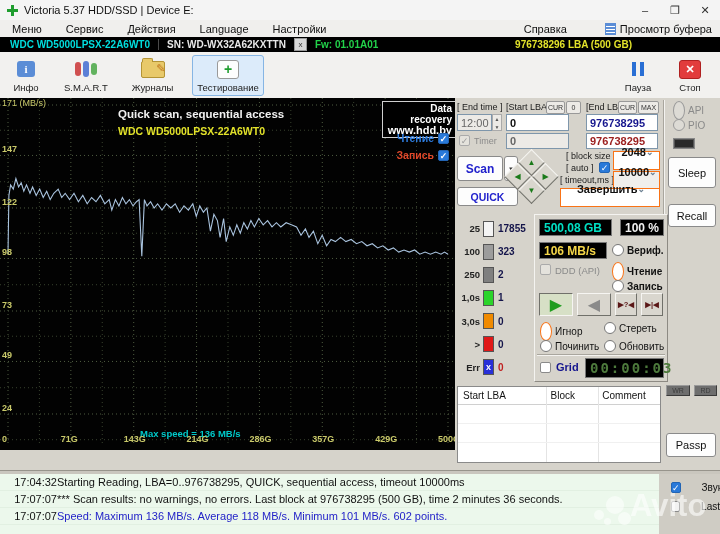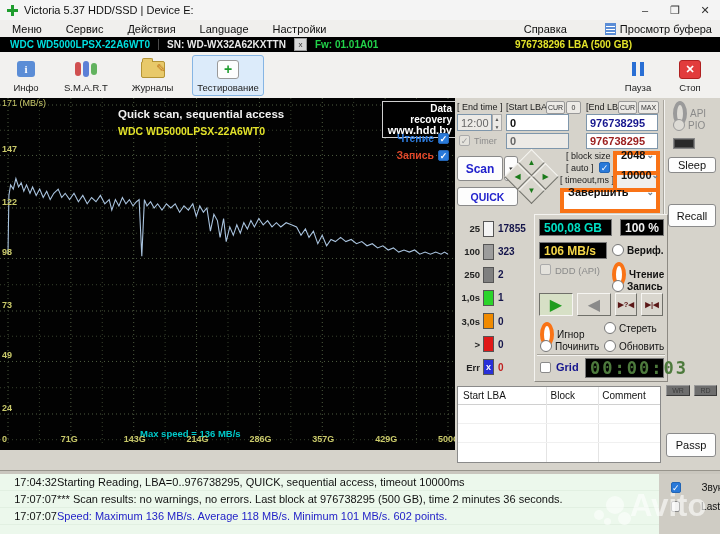--- a/index.html
+++ b/index.html
@@ -79,35 +79,35 @@
   .radio.sel:after{content:"";display:block;width:6px;height:6px;border-radius:50%;background:#1258c8;margin:2px;}
   .radio.dis{background:#dddbd5;border-color:#9a9a9a;}
   .radio.dis.sel:after{background:#8f8f8f;}
   .abs{position:absolute;}
   .blbl{font-size:9px;color:#1a1a1a;white-space:nowrap;}
   .mini-btn{background:#eceae6;border:1px solid #999;border-radius:2px;font-size:7px;color:#333;
             display:flex;align-items:center;justify-content:center;}
   .field{background:#fff;border:1px solid #7e96ab;font-weight:bold;font-size:11px;
          display:flex;align-items:center;padding:0 3px;box-sizing:border-box;}
   .field.gray{background:#eceae6;color:#666;}
-  .sel{background:#fff;border:4px solid #f97316;display:flex;align-items:center;justify-content:space-between;
+  .sel{background:#fff;border:1px solid #f97316;display:flex;align-items:center;justify-content:center;
        font-weight:bold;font-size:11px;padding:0 2px 17px 4px;box-sizing:border-box;}
   .sel .chev{color:#6a7f92;font-size:9px;}
   .btn{background:#fdfdfd;border:1px solid #8a8a8a;border-radius:3px;display:flex;align-items:center;
        justify-content:center;box-sizing:border-box;font-size:11px;color:#111;}
   .btn.blue{color:#2222cc;font-weight:bold;}
   .dia{position:absolute;width:19px;height:19px;transform:rotate(45deg);background:#d9d6ce;
        border:1px solid;border-color:#f6f5f2 #70706a #70706a #f6f5f2;box-sizing:border-box;}
   .dia span{display:block;transform:rotate(-45deg);color:#1a7a1a;font-size:8px;text-align:center;line-height:17px;}
   .lcd{background:#000;border:1px solid #777;box-shadow:inset 1px 1px 2px #000;display:flex;
        align-items:center;padding:0 4px;font-weight:bold;font-size:12px;box-sizing:border-box;}
   .lcd.cyan{color:#00e0c4;}
   .lcd.white{color:#f0f0f0;justify-content:space-between;}
   .lcd.yellow{color:#f4d648;}
-  .lcd.seg{font-family:"DejaVu Sans Mono",monospace;color:#4d7a3c;letter-spacing:2px;font-size:17px;}
+  .lcd.seg{font-family:"DejaVu Sans Mono",monospace;color:#4d7a3c;letter-spacing:2px;font-size:14px;}
   .gpanel{position:absolute;left:534px;top:214px;width:134px;height:168px;background:#d6d3cb;
           border:1px solid;border-color:#f4f3f0 #8d8a83 #8d8a83 #f4f3f0;box-sizing:border-box;}
   .groove{position:absolute;height:0;border-top:1px solid #a9a69e;border-bottom:1px solid #f4f3f0;}
   .vgroove{position:absolute;width:0;border-left:1px solid #a9a69e;border-right:1px solid #f4f3f0;}
   .hist{position:absolute;left:456px;top:219px;width:78px;height:158px;display:flex;
         flex-direction:column;justify-content:space-between;}
   .hist-row{display:flex;align-items:center;height:19px;}
   .hist-row .hl{width:24px;text-align:right;font-size:9.5px;font-weight:bold;color:#222;}
   .hist-row .blk{width:11px;height:16px;margin:0 4px 0 3px;border:1px solid #555;box-sizing:border-box;
                  font-size:9px;color:#fff;text-align:center;line-height:14px;font-weight:bold;}
@@ -359,21 +359,21 @@
 
   <div class="abs" style="left:673px;top:101px;display:flex;align-items:center;">
     <span class="radio dis sel"></span>
     <span class="rlabel" style="color:#8a8a8a;">API</span>
   </div>
   <div class="abs" style="left:673px;top:119px;display:flex;align-items:center;">
     <span class="radio dis"></span>
     <span class="rlabel" style="color:#8a8a8a;">PIO</span>
   </div>
   <div class="abs" style="left:673px;top:138px;width:20px;height:9px;background:#2a2a2a;border:1px solid #888;box-shadow:inset 0 0 0 1px #555;"></div>
-  <div class="abs btn" style="left:668px;top:157px;width:48px;height:16px;">Sleep</div>
+  <div class="abs btn" style="left:668px;top:157px;width:48px;height:31px;">Sleep</div>
   <div class="abs btn" style="left:668px;top:204px;width:48px;height:23px;">Recall</div>
 
   <div class="hist" id="hist">
       <div class="hist-row">
         <div class="hl">25</div>
         <div class="blk" style="background: rgb(244, 244, 244);"></div>
         <div class="hc" style="color: rgb(20, 20, 74);">17855</div>
       </div>
       <div class="hist-row">
         <div class="hl">100</div>

